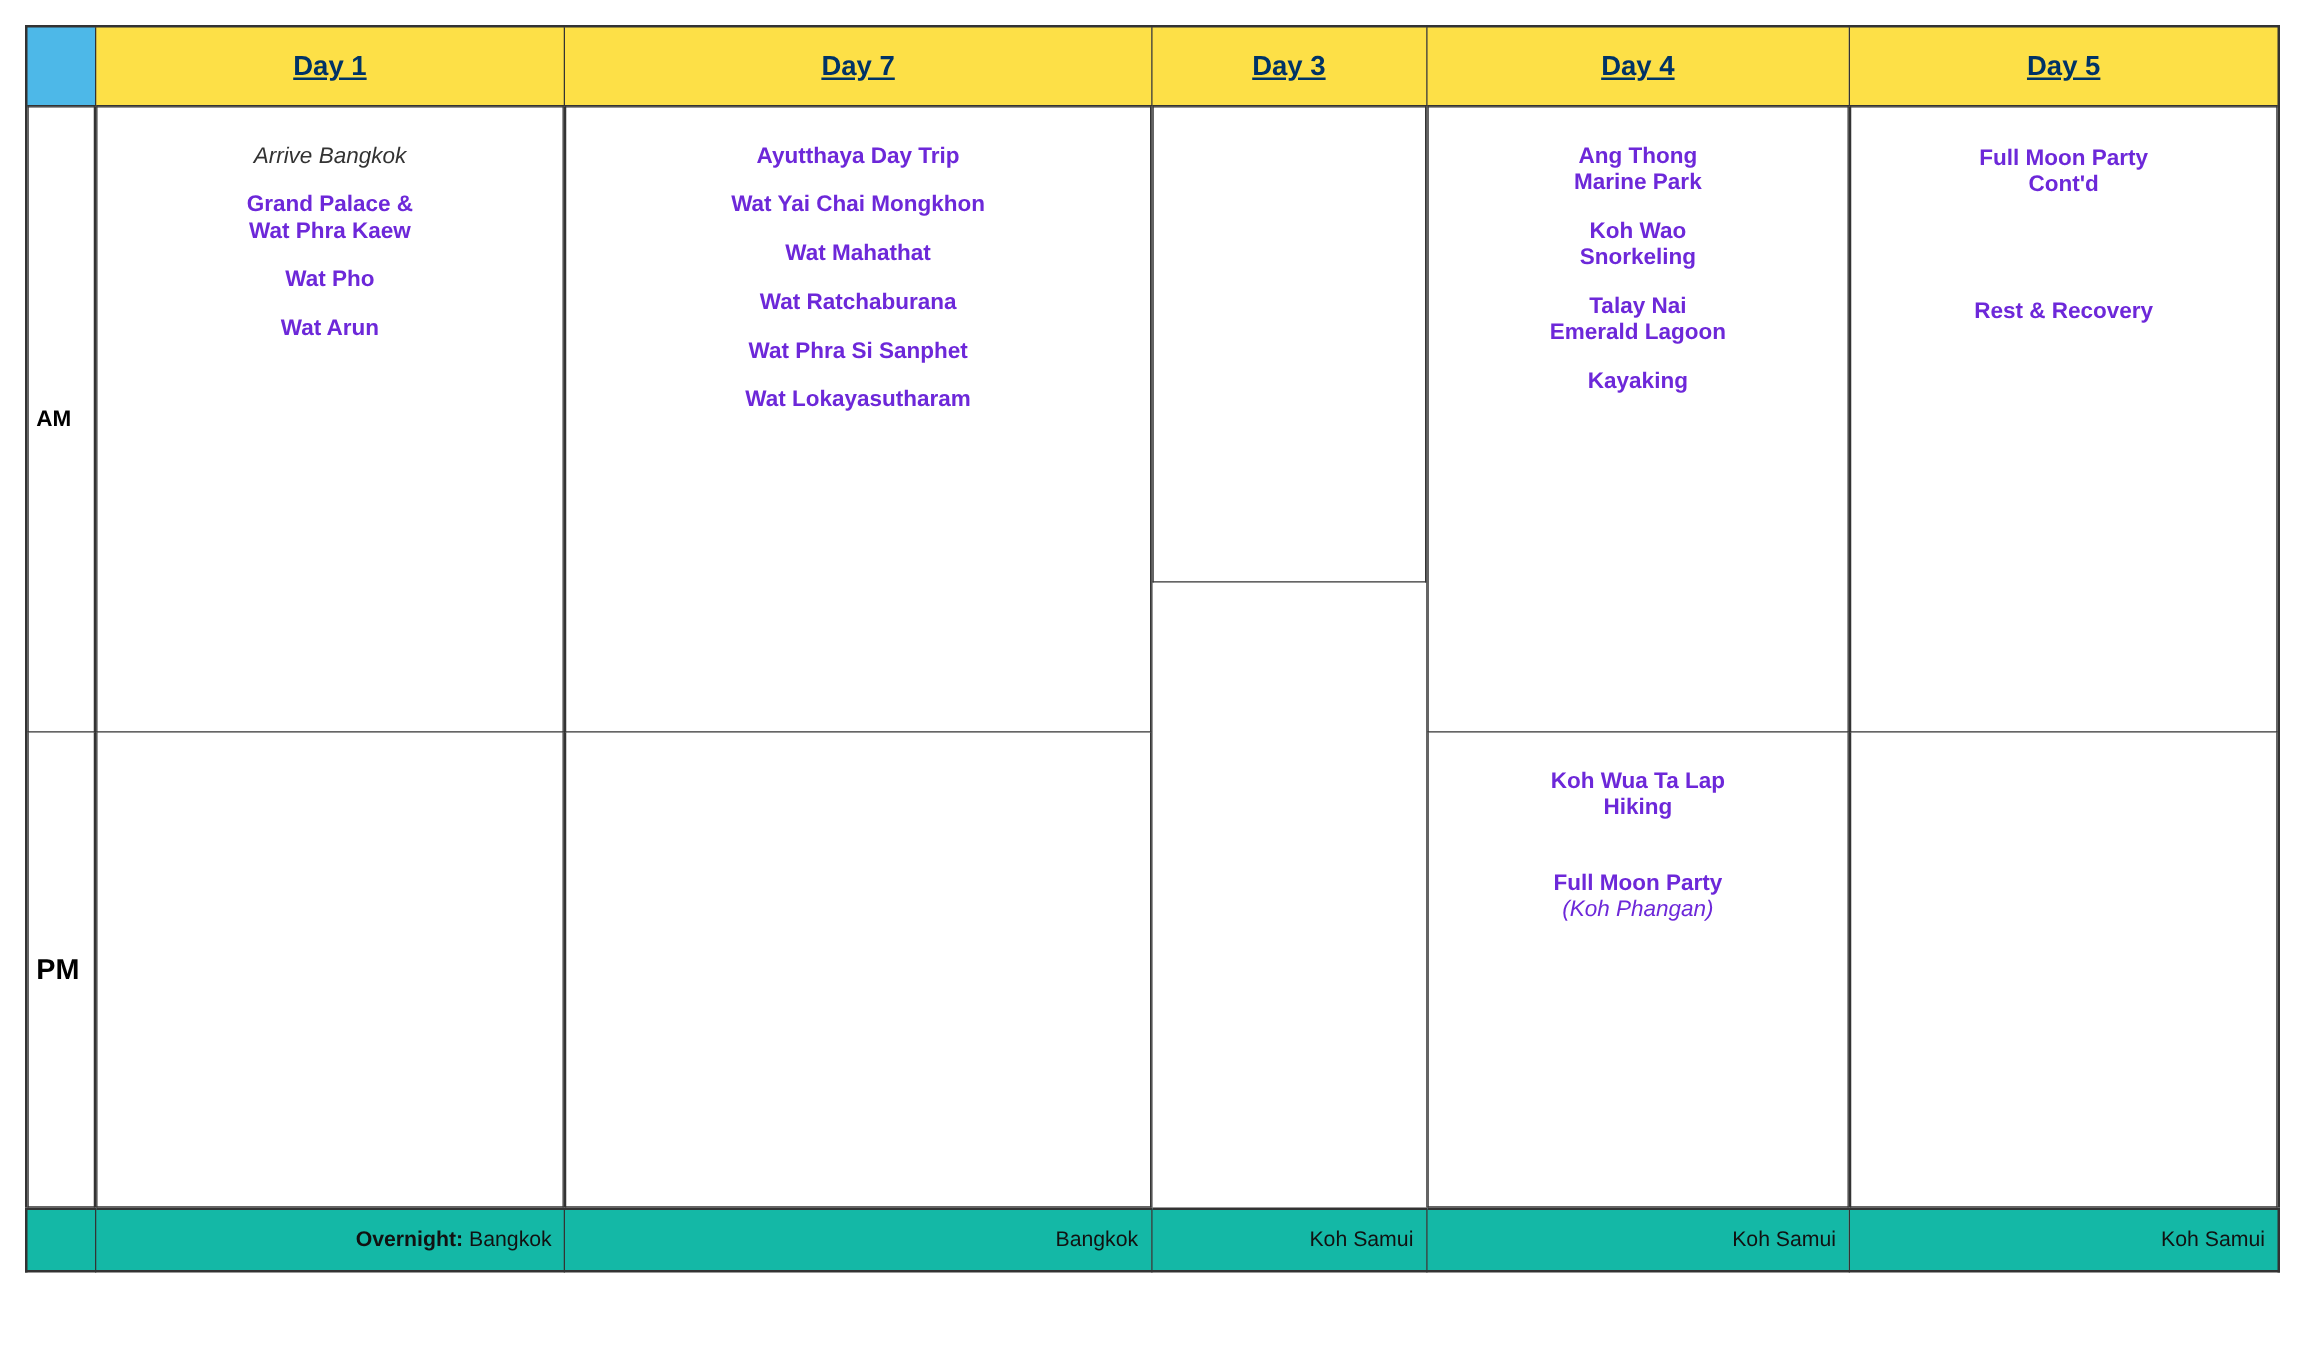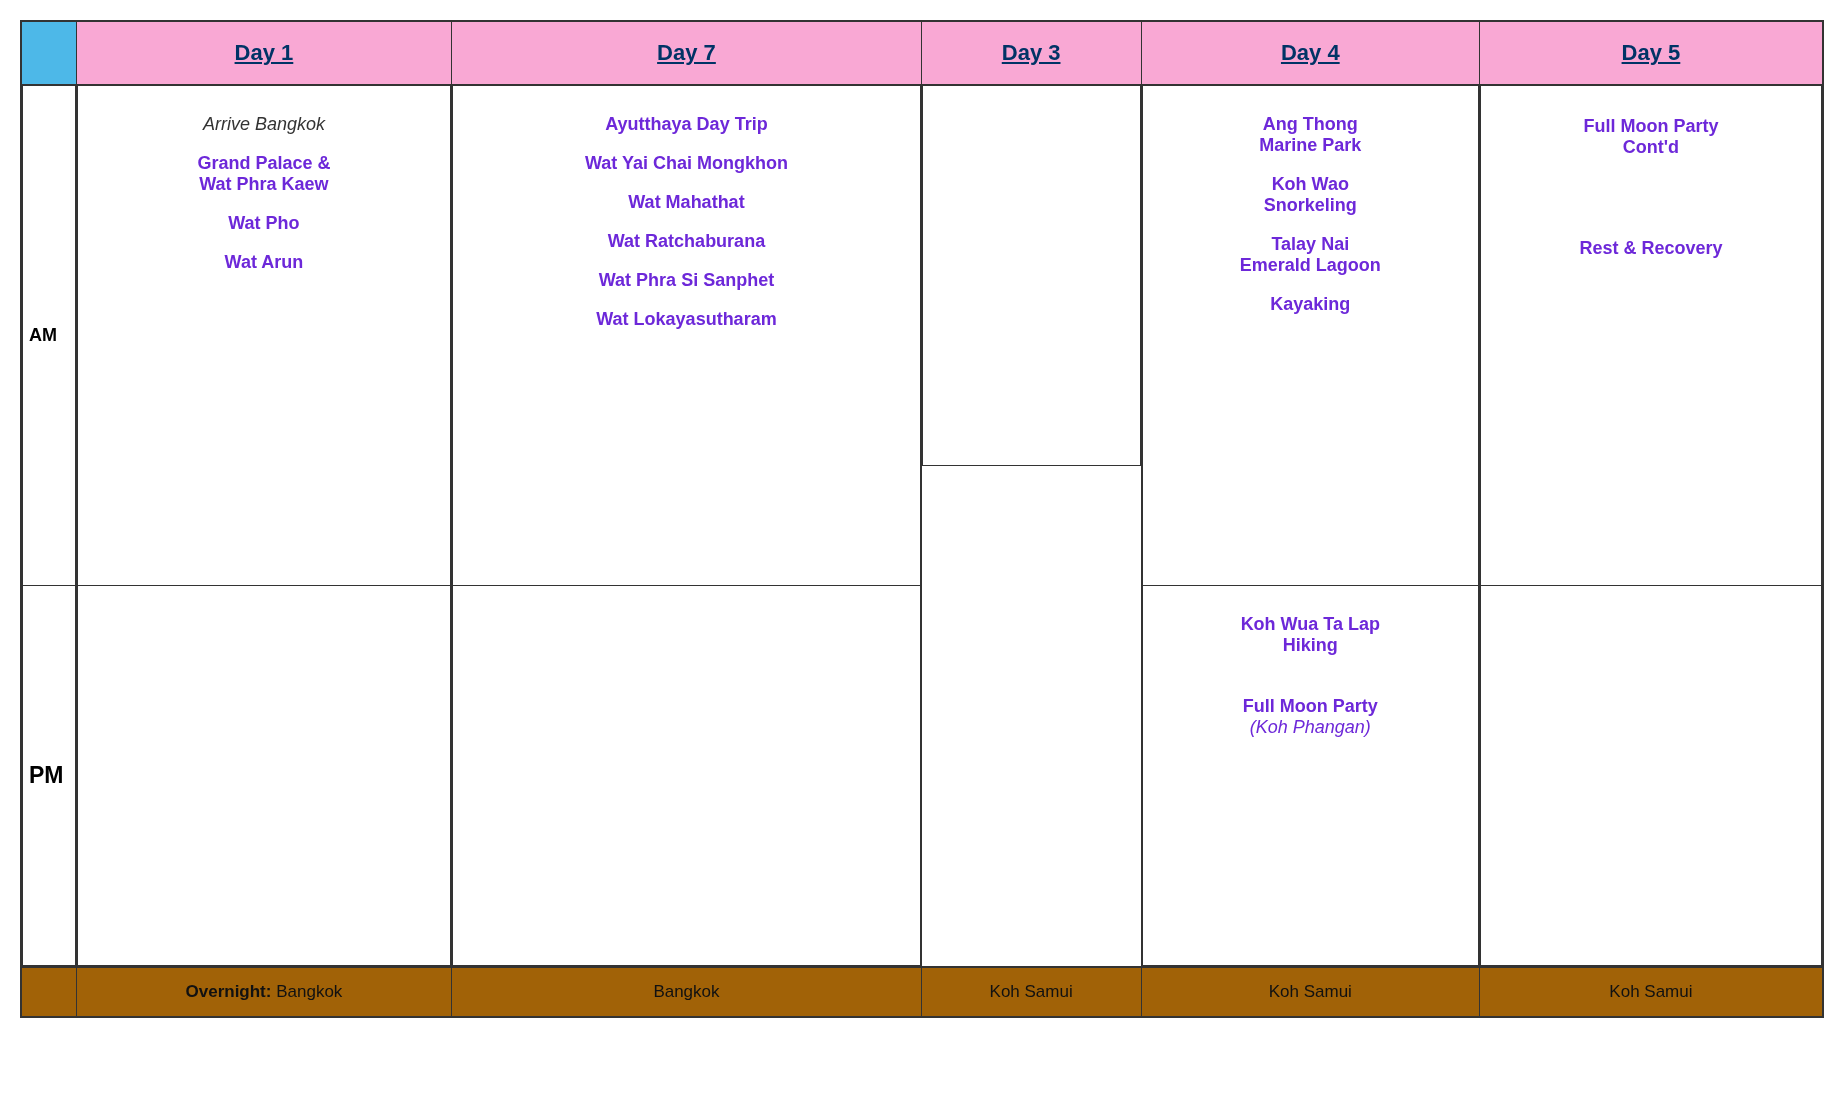--- a/index.html
+++ b/index.html
@@ -30,21 +30,21 @@
     .schedule-table th,
     .schedule-table td {
       border: 1.5px solid #333;
       text-align: center;
       vertical-align: top;
       padding: 0;
     }
 
     
     .header-row th {
-      background-color: #f9a8d4;
+      background-color: #fde047;
       color: #003366;
       font-size: 22px;
       font-weight: bold;
       text-decoration: underline;
       padding: 18px 10px;
     }
 
     .header-row th.time-col {
       background-color: #4db8e8;
       width: 50px;
@@ -59,26 +59,26 @@
     }
 
     .activity.italic {
       font-style: italic;
       font-weight: normal;
       color: #333;
     }
 
     
     .overnight-row td {
-      background: #a16207;
+      background: #14b8a6;
       padding: 14px 10px;
       border-top: 2px solid #333;
       font-size: 17px;
       color: #111;
-      text-align: center;
+      text-align: right;
       vertical-align: middle;
     }
 
     .overnight-label {
       font-weight: bold;
     }
 
     
     .day-col {
       width: calc((100% - 50px) / 5);

